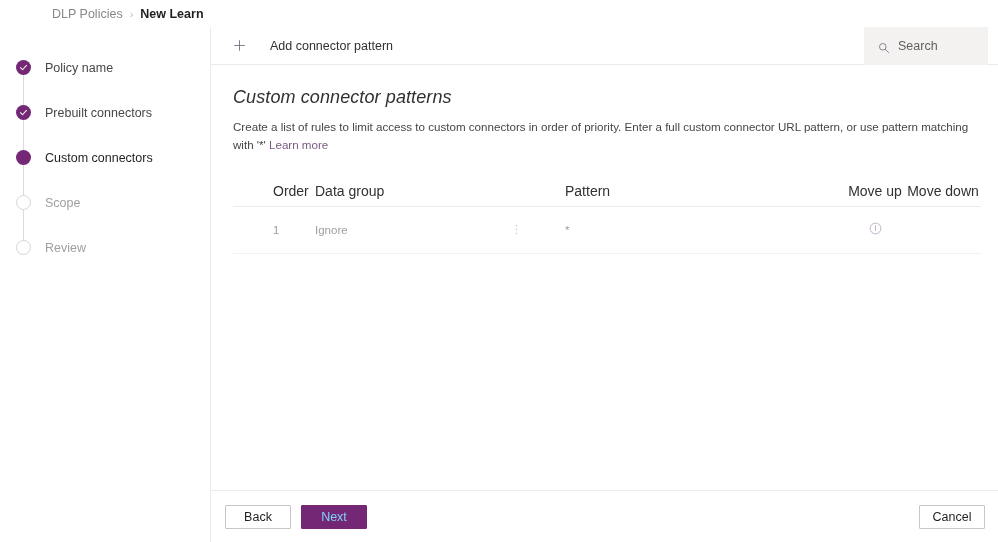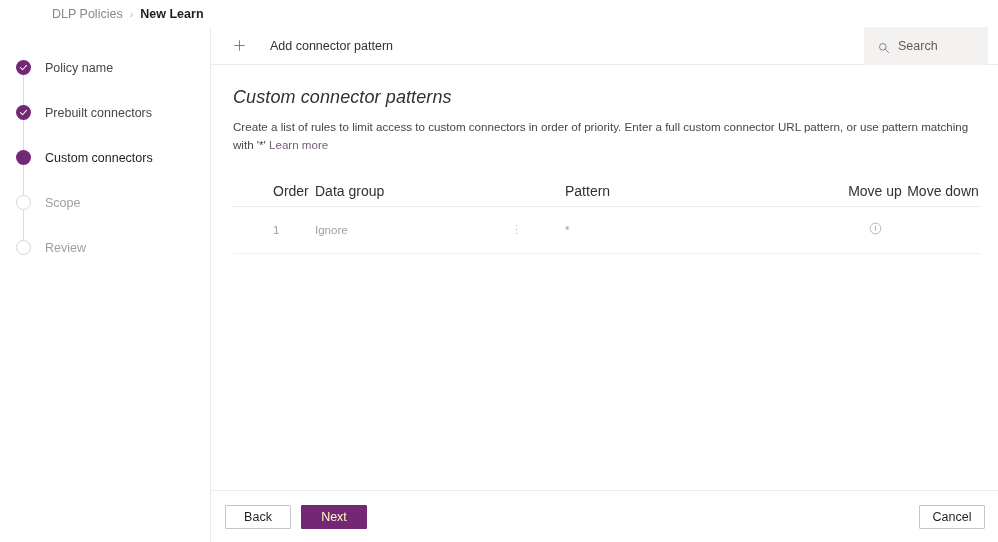--- a/index.html
+++ b/index.html
@@ -108,21 +108,21 @@
   .footer {
     position: absolute; left: 0; bottom: 0; width: 788px; height: 52px;
     border-top: 1px solid #edebe9; background: #ffffff;
     display: flex; align-items: center; padding: 0 14px 0 14px;
   }
   .btn {
     height: 24px; min-width: 66px; font-size: 12.5px; font-family: inherit;
     border-radius: 1px; cursor: pointer; padding: 0 12px;
   }
   .btn-default { background: #ffffff; border: 1px solid #c8c6c4; color: #201f1e; }
-  .btn-primary { background: #742774; border: 1px solid #742774; color: #fef9c3; margin-left: 10px; }
+  .btn-primary { background: #742774; border: 1px solid #742774; color: #7dd3fc; margin-left: 10px; }
   .spacer { flex: 1 1 auto; }
 </style>
 </head>
 <body>
 
 <div class="page">
 
   <div class="breadcrumb">
     <span class="crumb-link">DLP Policies</span>
     <span class="crumb-sep">›</span>

